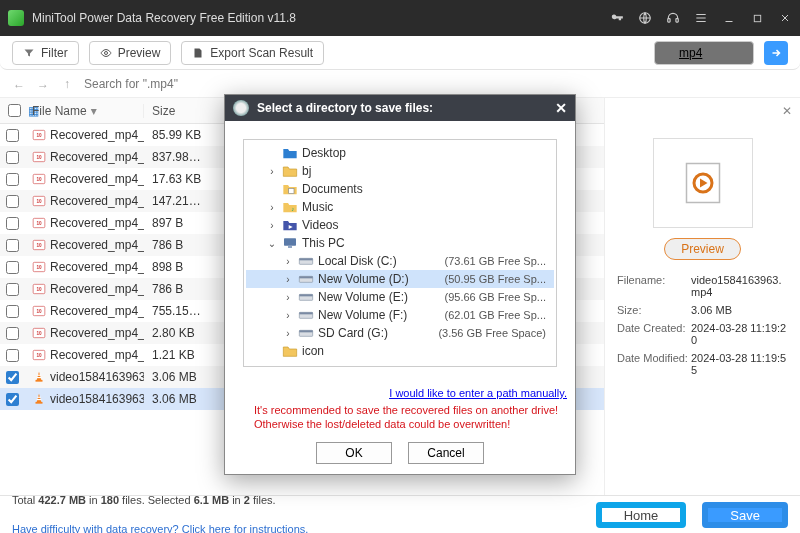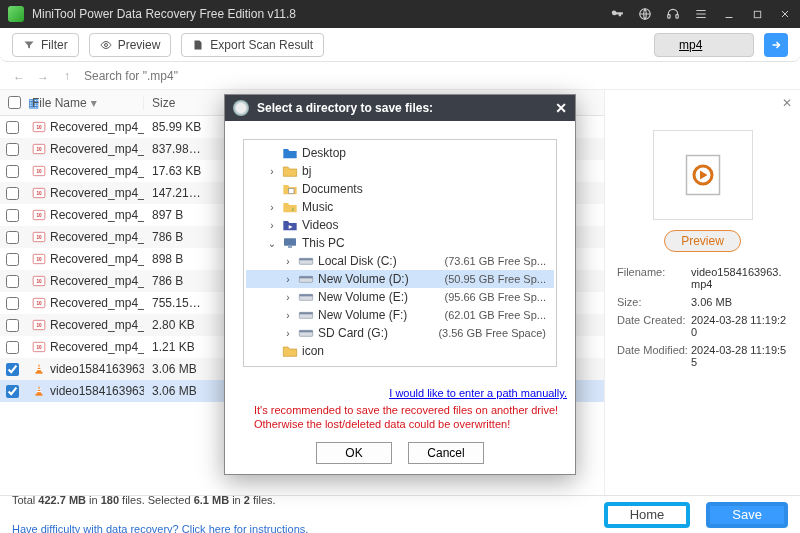--- a/index.html
+++ b/index.html
@@ -1,32 +1,32 @@
 <!DOCTYPE html>
 <html><head>
 <meta charset="utf-8">
 <style>
 * { margin: 0; padding: 0; box-sizing: border-box; font-family: "Segoe UI", Tahoma, sans-serif; }
 body { background: #fff; width: 800px; height: 533px; overflow: hidden; position: relative; font-size: 12px; color: #333; }
 
 
-.titlebar { background: #2b2b2b; height: 28px; display: flex; align-items: center; padding: 0 8px; color: #ddd; font-size: 12px; }
+.titlebar { background: #2b2b2b; height: 36px; display: flex; align-items: center; padding: 0 8px; color: #ddd; font-size: 12px; }
 .titlebar .logo { width: 16px; height: 16px; background: linear-gradient(135deg,#6fd96f,#2aa52a); border-radius: 3px; margin-right: 8px; }
 .titlebar .title { flex: 1; }
 .titlebar .right-icons { display: flex; gap: 14px; align-items: center; }
 .titlebar .ico { width: 14px; height: 14px; display: inline-flex; align-items: center; justify-content: center; color: #ccc; }
 .key-icon { color: #f5b942; }
 
 
 .toolbar { height: 34px; background: #fff; border-bottom: 1px solid #e3e3e3; display: flex; align-items: center; padding: 0 12px; gap: 10px; border-radius: 7px; }
 .btn { border: 1px solid #ccc; background: #fff; border-radius: 4px; height: 24px; padding: 0 10px; font-size: 12px; display: inline-flex; align-items: center; gap: 6px; color: #444; cursor: pointer; }
 .btn .ic { width: 12px; height: 12px; display: inline-block; }
 .toolbar .spacer { flex: 1; }
 .search-wrap { display: flex; align-items: center; gap: 6px; }
-.search-input { border: 1px solid #ccc; border-radius: 4px; height: 24px; padding: 0 8px 0 24px; width: 100px; font-size: 12px; background: #e5e5e5; position: relative; text-decoration: underline; }
+.search-input { border: 1px solid #ccc; border-radius: 4px; height: 24px; padding: 0 8px 0 24px; width: 100px; font-size: 12px; background: #737373; position: relative; text-decoration: underline; }
 .search-wrap .mag { position: absolute; margin-left: 6px; color: #888; }
 .go-btn { width: 24px; height: 24px; border-radius: 4px; background: #3a9bff; display: flex; align-items: center; justify-content: center; color: #fff; cursor: pointer; }
 
 
 .crumbrow { height: 28px; display: flex; align-items: center; padding: 0 12px; gap: 10px; color: #777; font-size: 12px; border-bottom: 1px solid #eee;}
 .crumbrow .arrow { width: 14px; height: 14px; display: flex; align-items: center; justify-content: center; color:#aaa; }
 
 
 .main { display: flex; height: calc(533px - 28px - 34px - 28px - 38px); }
 .list-area { flex: 1; overflow: hidden; }
@@ -58,21 +58,21 @@
 .prev-btn { border:1px solid #e68a3a; color:#d97318; border-radius:14px; padding:3px 16px; font-size:12px; margin:6px auto 14px; display:block; width:fit-content;}
 .kv { display:flex; font-size:11px; color:#555; margin-bottom:6px;}
 .kv .k { width:74px; color:#666;}
 .kv .v { flex:1; color:#333; word-break:break-all;}
 
 
 .bottom { position:absolute; bottom:0; left:0; right:0; height:38px; border-top:1px solid #e3e3e3; display:flex; align-items:center; padding:0 12px; gap:16px; background:#fff;}
 .bottom .summary { font-size:11px; color:#444; display:flex; flex-direction:column; gap:17px;}
 .bottom .summary a { color:#2d6fd1; text-decoration:underline; font-size:11px;}
 .bottom .spacer { flex:1; }
-.big-btn { height:26px; padding:0 22px; border-radius:4px; border:4px solid #0ea5e9; background:#fff; font-size:13px; color:#444;}
+.big-btn { height:26px; padding:0 22px; border-radius:4px; border:6px solid #0ea5e9; background:#fff; font-size:13px; color:#444;}
 .big-btn.primary { background:#3a9bff; border-color:#2d8de8; color:#fff;}
 
 
 .modal { position:absolute; top:94px; left:224px; width:352px; background:#fff; border:1px solid #888; box-shadow:0 6px 24px rgba(0,0,0,.35); z-index:50;}
 .modal-head { background:#3b3f47; color:#fff; height:26px; display:flex; align-items:center; padding:0 8px; font-size:12px; font-weight:600;}
 .modal-head .disk { width:16px; height:16px; margin-right:8px; background:radial-gradient(circle,#eee 40%,#8aa 70%); border-radius:50%;}
 .modal-head .x { margin-left:auto; cursor:pointer; font-size:14px;}
 .tree-wrap { padding:4px 2px 4px 2px; border:1px solid #ccc; margin:18px; height:228px; overflow-y:auto; font-size:12px; }
 .tree-row { display:flex; align-items:center; height:18px; padding:0 4px; gap:4px; }
 .tree-row.sel { background:#cfe3fb; }

